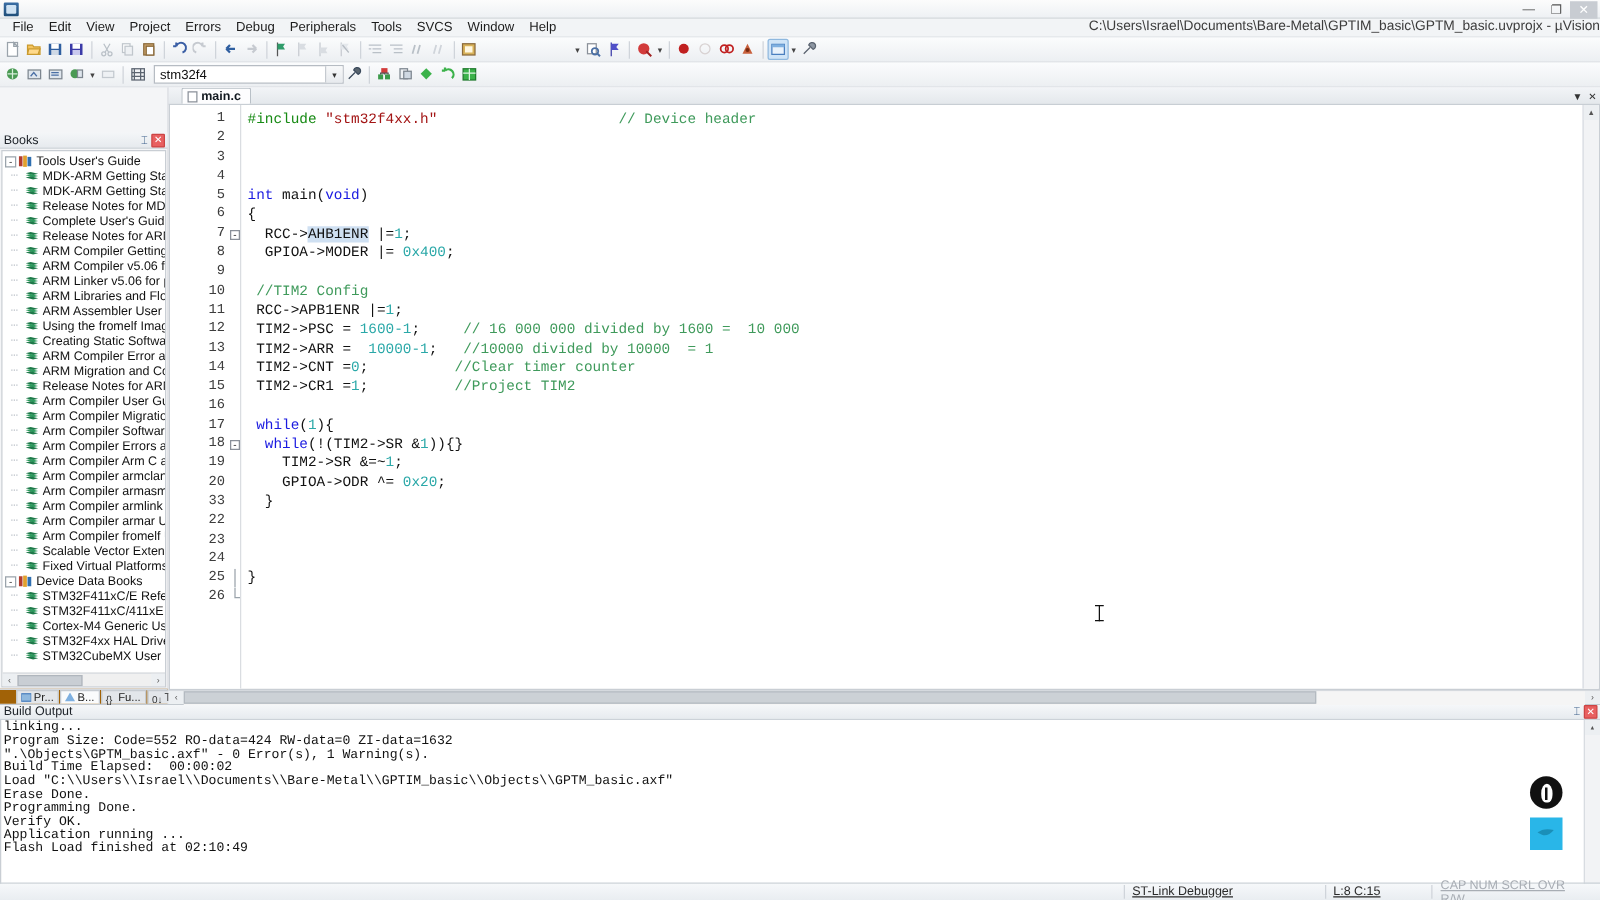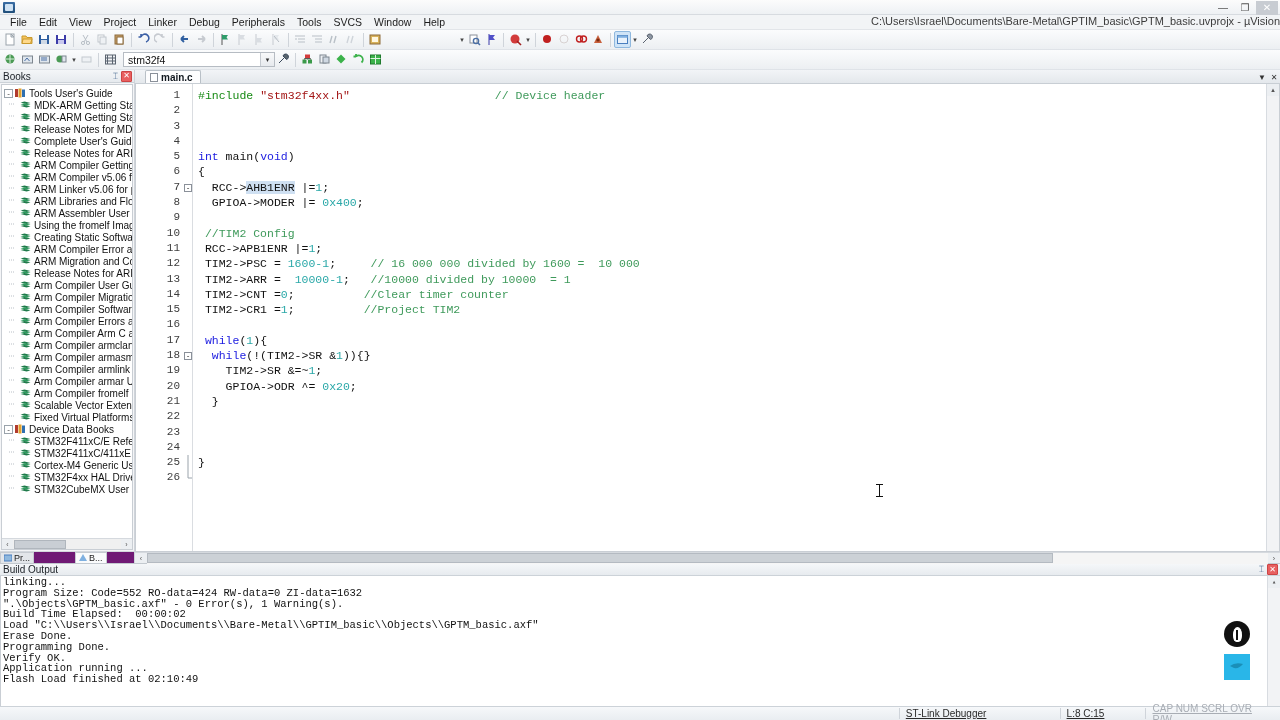--- a/index.html
+++ b/index.html
@@ -74,21 +74,21 @@
 
   
   .main { display:flex; height:493px; }
 
   
   .sidebar { width:135px; background:#f4f5f7; display:flex; flex-direction:column;
              border-right:1px solid #cfd4da; }
   .panel-head {
     height:13px; display:flex; align-items:center; padding-left:3px;
     background:linear-gradient(#f4f6f8,#e6eaee);
-    border-bottom:1px solid #ccd2d8; font-size:10px; color:#20252b;
+    border-bottom:1px solid #ccd2d8; font-size:10px; color:#20252b;margin-top:36px;
   }
   .panel-head .ph-title { flex:1; }
   .ph-pin { width:11px; height:11px; display:flex; align-items:center; justify-content:center;
             font-size:9px; color:#3b5f8a; }
   .ph-close { width:11px; height:11px; margin-right:2px; display:flex; align-items:center;
               justify-content:center; background:#e86060; color:#fff; font-size:8px;
               border:1px solid #c44; border-radius:1px; line-height:1; }
   .tree { flex:1; background:#fff; overflow:hidden; position:relative;
           border:1px solid #c9ced4; margin:1px; }
   .tree-inner { padding:2px 0 0 2px; }
@@ -97,22 +97,22 @@
                 font-size:8px; line-height:7px; text-align:center; color:#333; margin-right:2px; flex:none;}
   .tnode .indent { width:16px; flex:none; }
   .ico-books { width:11px; height:10px; margin-right:3px; flex:none; position:relative; }
   .ico-book { width:11px; height:9px; margin-right:3px; flex:none; }
   .tlabel { overflow:hidden; text-overflow:clip; }
   .tree-hscroll { position:absolute; left:0; right:0; bottom:0; height:11px;
                   background:#f0f0f0; border-top:1px solid #d5d9de; display:flex; align-items:center; }
   .hs-arrow { width:11px; height:10px; display:flex; align-items:center; justify-content:center;
               font-size:7px; color:#555; background:#eceff2; }
   .hs-thumb { width:52px; height:9px; background:#c9ced4; border:1px solid #b0b6bd; margin-left:1px;}
-  .sidebar-tabs { height:12px; display:flex; align-items:flex-end; background:#701a75; padding-left:0;
-                  border-top:1px solid #d4d8dd;gap:40px; }
+  .sidebar-tabs { height:12px; display:flex; align-items:flex-end; background:#a16207; padding-left:13px;
+                  border-top:1px solid #d4d8dd; }
   .sbtab { display:flex; align-items:center; gap:2px; height:11px; padding:0 3px;
            font-size:9px; color:#222; background:#e3e6ea; border:1px solid #c6cbd1;
            border-bottom:none; margin-right:1px; }
   .sbtab.sel { background:#fafbfc; }
   .sbtab .ti { width:8px; height:8px; flex:none; }
 
   
   .editor-area { flex:1; display:flex; flex-direction:column; background:#f3f4f6; min-width:0; }
   .doc-tabs { height:14px; display:flex; align-items:flex-start; position:relative;
               background:linear-gradient(#f2f4f7,#e4e8ec); border-bottom:1px solid #c8ced4; padding-left:10px; }
@@ -202,21 +202,21 @@
       <div class="tb-btn">❐</div>
       <div class="tb-btn close">✕</div>
     </div>
   </div>
 
   <div class="menubar">
     <div class="menu-item">File</div>
     <div class="menu-item">Edit</div>
     <div class="menu-item">View</div>
     <div class="menu-item">Project</div>
-    <div class="menu-item">Linker</div>
+    <div class="menu-item">Errors</div>
     <div class="menu-item">Debug</div>
     <div class="menu-item">Peripherals</div>
     <div class="menu-item">Tools</div>
     <div class="menu-item">SVCS</div>
     <div class="menu-item">Window</div>
     <div class="menu-item">Help</div>
   </div>
 
   <div class="toolbar">
     <div class="tbtn">
@@ -925,21 +925,21 @@
             <div class="ln">11</div>
             <div class="ln">12</div>
             <div class="ln">13</div>
             <div class="ln">14</div>
             <div class="ln">15</div>
             <div class="ln">16</div>
             <div class="ln">17</div>
             <div class="ln">18</div>
             <div class="ln">19</div>
             <div class="ln">20</div>
-            <div class="ln">21</div>
+            <div class="ln">33</div>
             <div class="ln">22</div>
             <div class="ln">23</div>
             <div class="ln">24</div>
             <div class="ln">25</div>
             <div class="ln">26</div>
           </div>
         <div class="fold-col" id="foldcol">
             <div class="foldmark"></div>
             <div class="foldmark"></div>
             <div class="foldmark"></div>

